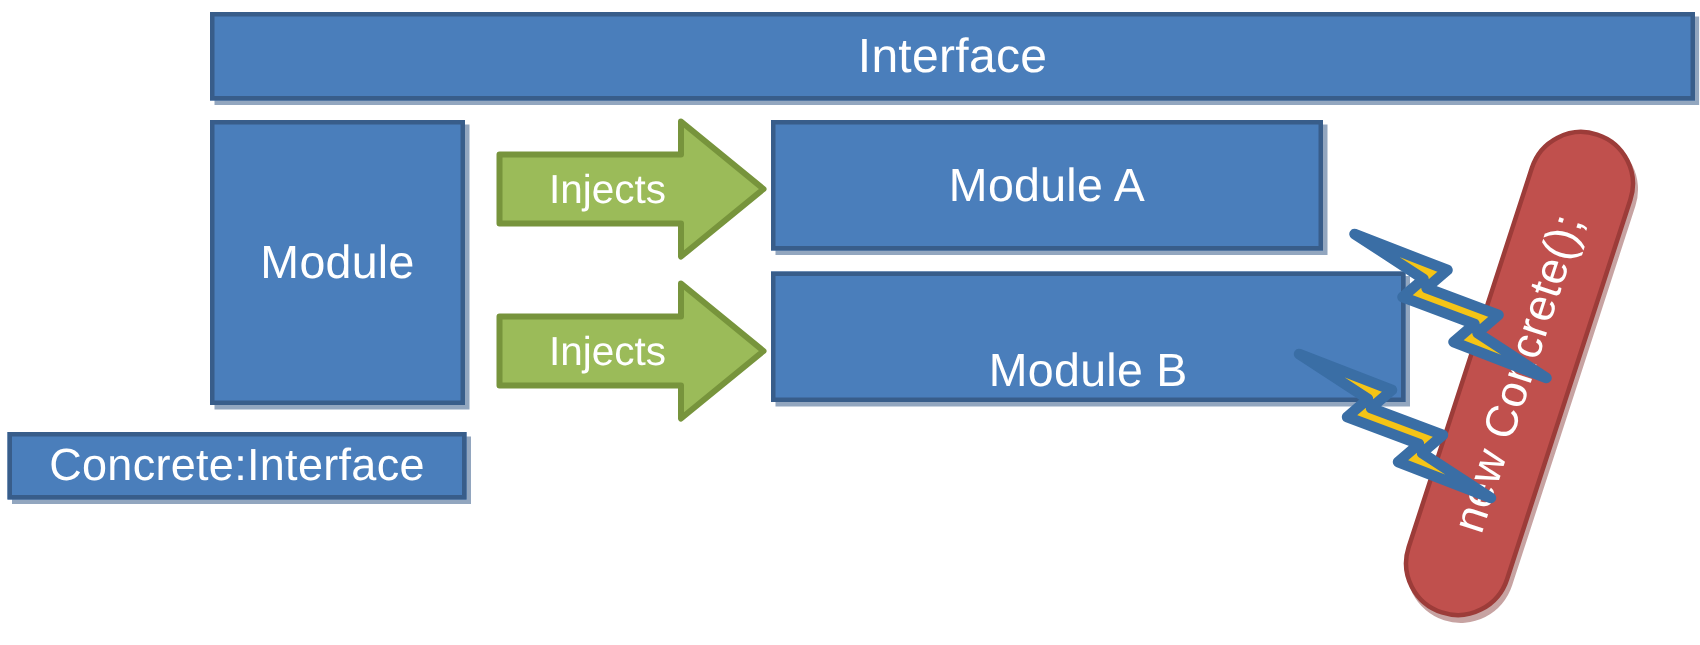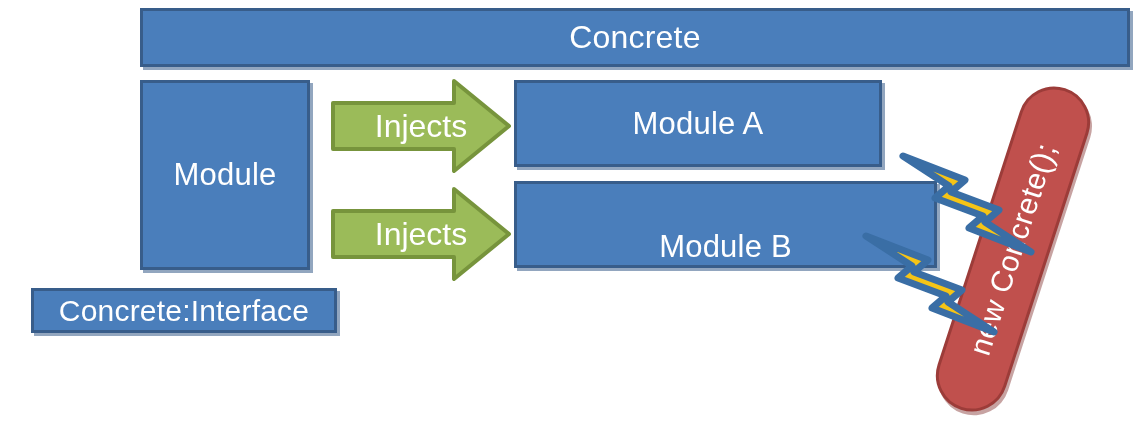--- a/index.html
+++ b/index.html
@@ -61,21 +61,20 @@
     height: 87px;
     font-size: 31px;
     align-items: flex-end;
   }
   #concrete-box {
     left: 5px;
     top: 288px;
     width: 306px;
     height: 45px;
     font-size: 30px;
-    margin-left: 26px;
   }
 
   
   .arrow-wrap {
     position: absolute;
     width: 180px;
     height: 94px;
   }
   #arrow-inject-a { left: 331px; top: 79px; }
   #arrow-inject-b { left: 331px; top: 187px; }
@@ -89,23 +88,22 @@
   .arrow-label {
     position: absolute;
     left: 0;
     top: 25px;
     width: 148px;
     height: 44px;
     display: flex;
     align-items: center;
     justify-content: center;
     color: #ffffff;
-    font-size: 32px;
+    font-size: 27px;
     pointer-events: none;
-    margin-left: 16px;
   }
 
   
   #concrete-call-bar {
     position: absolute;
     left: 977px;
     top: 80px;
     width: 72px;
     height: 338px;
     box-sizing: border-box;
@@ -135,21 +133,21 @@
   }
   #bolt-module-a { left: 895px; top: 140px; width: 170px; height: 120px; }
   #bolt-module-b { left: 858px; top: 220px; width: 170px; height: 120px; }
 </style>
 </head>
 <body>
 
 <div id="canvas">
 
   <div class="box" id="interface-box">
-    <span>Concrete</span>
+    <span>Interface</span>
   </div>
 
   <div class="box" id="module-box">
     <span>Module</span>
   </div>
 
   <div class="box" id="module-a-box">
     <span>Module A</span>
   </div>
 

